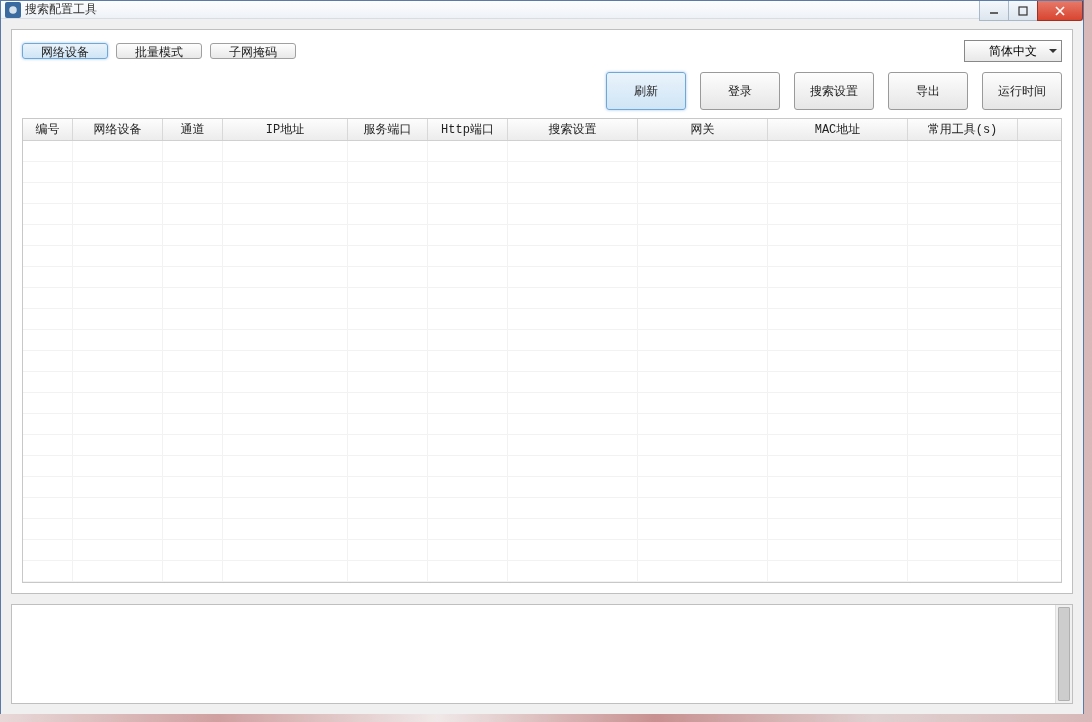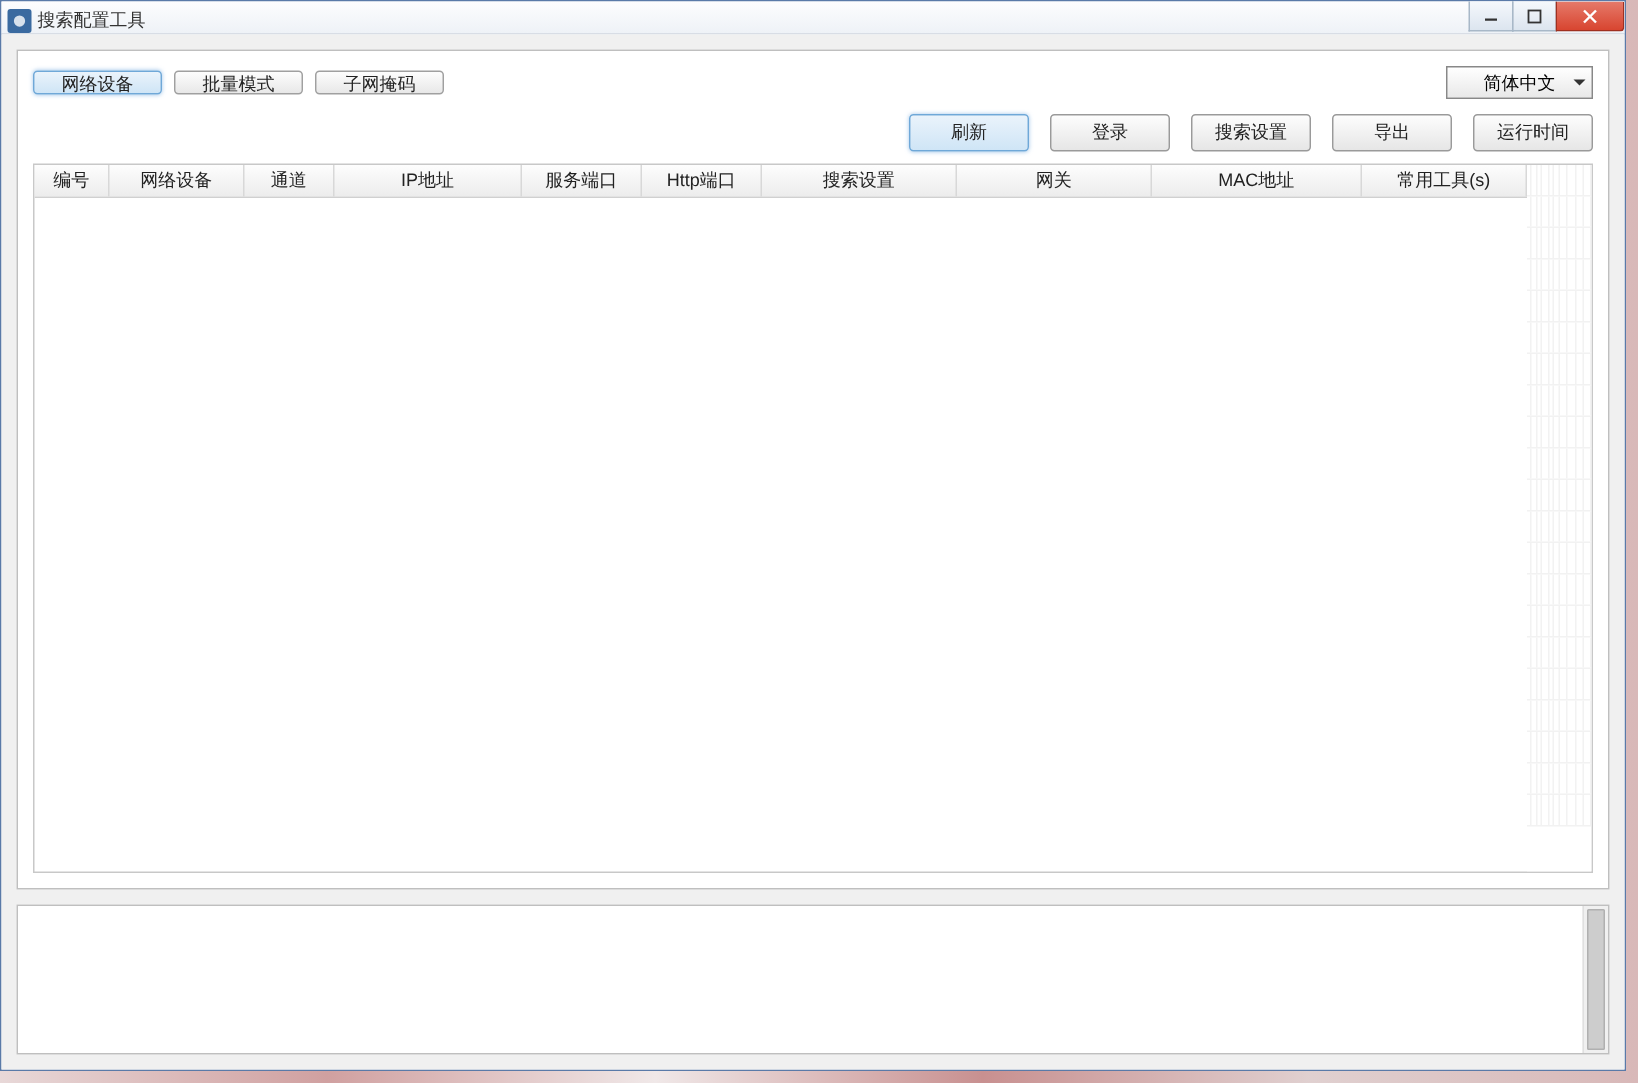--- a/index.html
+++ b/index.html
@@ -174,39 +174,41 @@
       border-right: 4px solid transparent;
       border-top: 4px solid #333;
     }
     .actionrow {
       display: flex;
       justify-content: flex-end;
       gap: 14px;
       margin-bottom: 8px;
     }
     .action-btn {
-      height: 25px;
+      height: 38px;
       width: 80px;
       background: linear-gradient(#fdfdfd, #e6e6e6);
       border: 1px solid #9a9a9a;
       border-radius: 3px;
       font-size: 12px;
       cursor: pointer;
       color: #222;
     }
     .action-btn.primary {
       background: linear-gradient(#eaf3fb, #cfe5f6);
       border-color: #6fa8d8;
       box-shadow: 0 0 3px rgba(100,160,220,0.6);
     }
     .table-wrap {
       flex: 1;
       border: 1px solid #c8c8c8;
       overflow: hidden;
       display: flex;
+      flex-direction: column;
+      font-family: Liberation Mono, monospace;
     }
     .thead {
       display: flex;
       height: 22px;
       background: linear-gradient(#fdfdfd, #ececec);
       border-bottom: 1px solid #d0d0d0;
     }
     .th {
       border-right: 1px solid #d8d8d8;
       display: flex;

